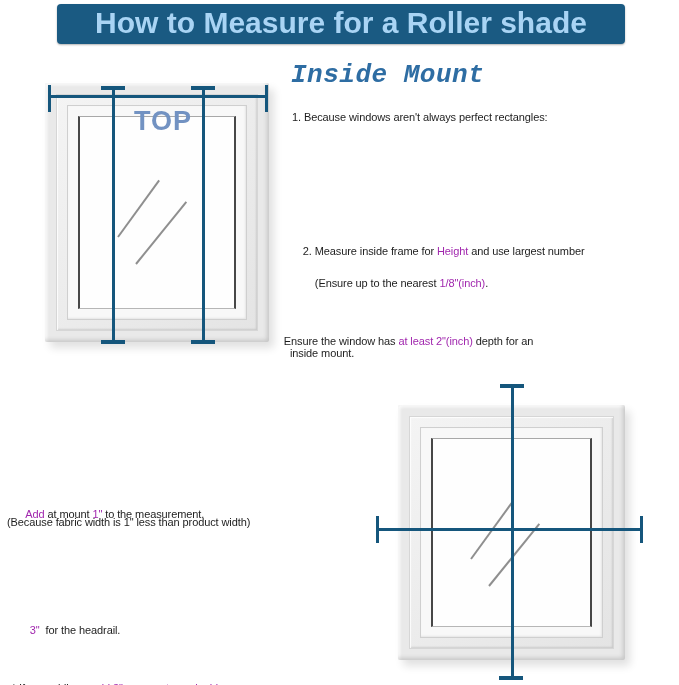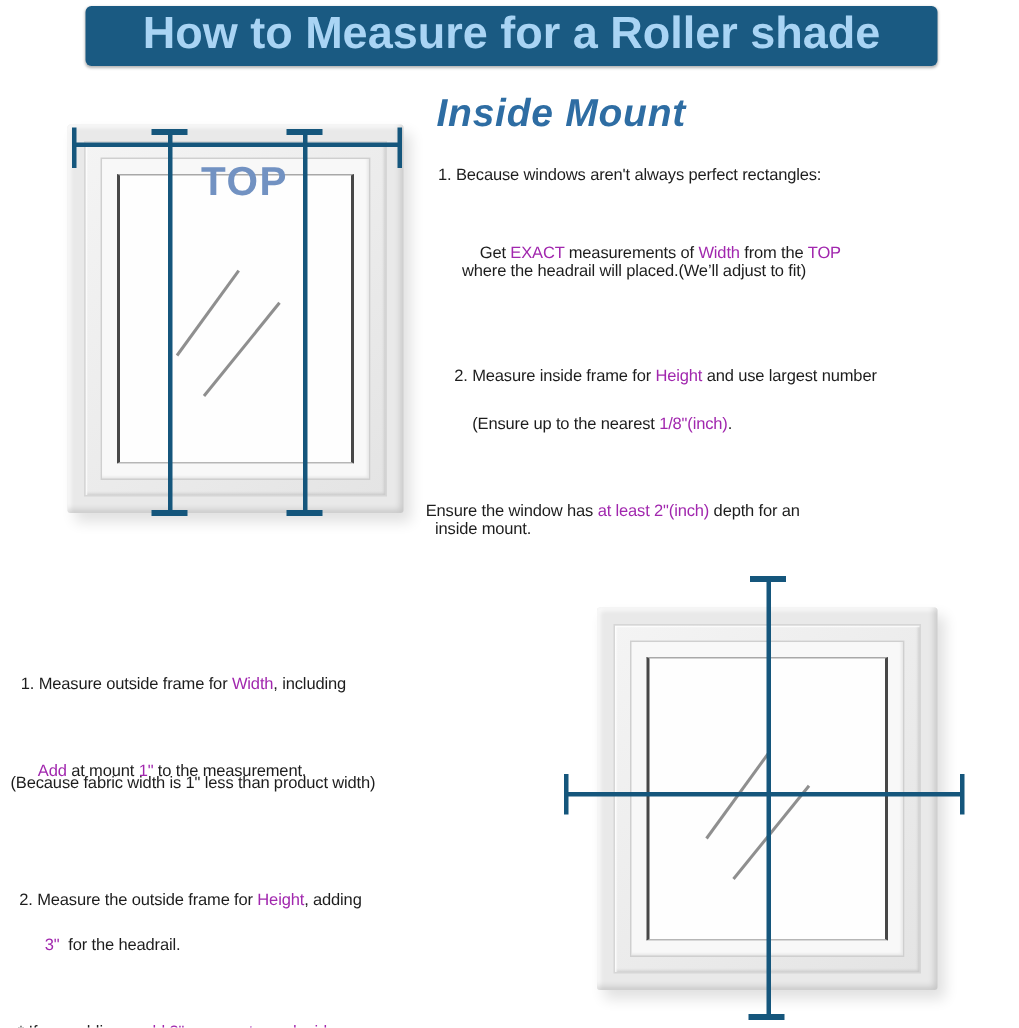--- a/index.html
+++ b/index.html
@@ -17,21 +17,21 @@
     box-shadow:0 1px 2px rgba(0,0,0,.3);
   }
   .banner-text{
     color:var(--banner-text,#A9D4F4);font-size:30px;font-weight:bold;
     letter-spacing:0px;white-space:nowrap;transform:translateY(-1px);
   }
 
   
   .mount-heading{
     position:absolute;margin:0;
-    font-family:Liberation Sans, sans-serif;
+    font-family:Liberation Mono, monospace;
     font-style:italic;font-weight:600;font-size:26px;
     color:var(--heading,#2E6DA3);letter-spacing:.5px;white-space:nowrap;
   }
 
   
   .tl{
     position:absolute;font-size:11px;color:#1d1d1d;
     letter-spacing:-.1px;white-space:pre;line-height:20px;
   }
   .accent{color:var(--accent,#A127AE)}
@@ -100,55 +100,45 @@
   <div class="ml" style="left:202px;top:87px;width:3px;height:257px"></div>
   <div class="ml" style="left:191px;top:86px;width:24px;height:4px"></div>
   <div class="ml" style="left:191px;top:340px;width:24px;height:4px"></div>
 
   <div class="top-label">TOP</div>
 
   <h2 class="mount-heading" style="left:291px;top:60px">Inside Mount</h2>
 
   <div class="tl" style="left:292px;top:107px">1. Because windows aren't always perfect rectangles:</div>
 
-  <div class="tl" style="left:308px;top:139px">
-    <span>Get </span><span class="accent">EXACT</span><span> measurements of </span><span class="accent">Width</span><span> from the </span><span class="accent">TOP</span>
-  </div>
 
-  <div class="tl" style="left:308px;top:171px">where the headrail will placed.(We’ll adjust to fit)</div>
 
   <div class="tl" style="left:291px;top:221px">
     <span>2. Measure inside frame for </span><span class="accent">Height</span><span> and use largest number</span>
   </div>
 
   <div class="tl" style="left:303px;top:253px">
     <span>(Ensure up to the nearest </span><span class="accent">1/8"(inch)</span><span>.</span>
   </div>
 
   <div class="tl" style="left:272px;top:311px">
     <span>Ensure the window has </span><span class="accent">at least 2"(inch)</span><span> depth for an</span>
   </div>
 
   <div class="tl" style="left:290px;top:343px">inside mount.</div>
 
 
-  <div class="tl" style="left:2px;top:426px">
-    <span>1. Measure outside frame for </span><span class="accent">Width</span><span>, including</span>
-  </div>
 
 
   <div class="tl" style="left:14px;top:484px">
     <span class="accent">Add</span><span> at mount </span><span class="accent">1"</span><span> to the measurement.</span>
   </div>
 
   <div class="tl" style="left:7px;top:512px">(Because fabric width is 1" less than product width)</div>
 
-  <div class="tl" style="left:1px;top:570px">
-    <span>2. Measure the outside frame for </span><span class="accent">Height</span><span>, adding</span>
-  </div>
 
   <div class="tl" style="left:18px;top:600px">
     <span class="accent">3"</span><span>  for the headrail.</span>
   </div>
 
   <div class="tl" style="left:0px;top:658px">
     <span>* If no moldings, </span><span class="accent">add 3" or more to each side.</span>
   </div>
 
   <div class="window" style="left:398px;top:405px;width:227px;height:255px">

